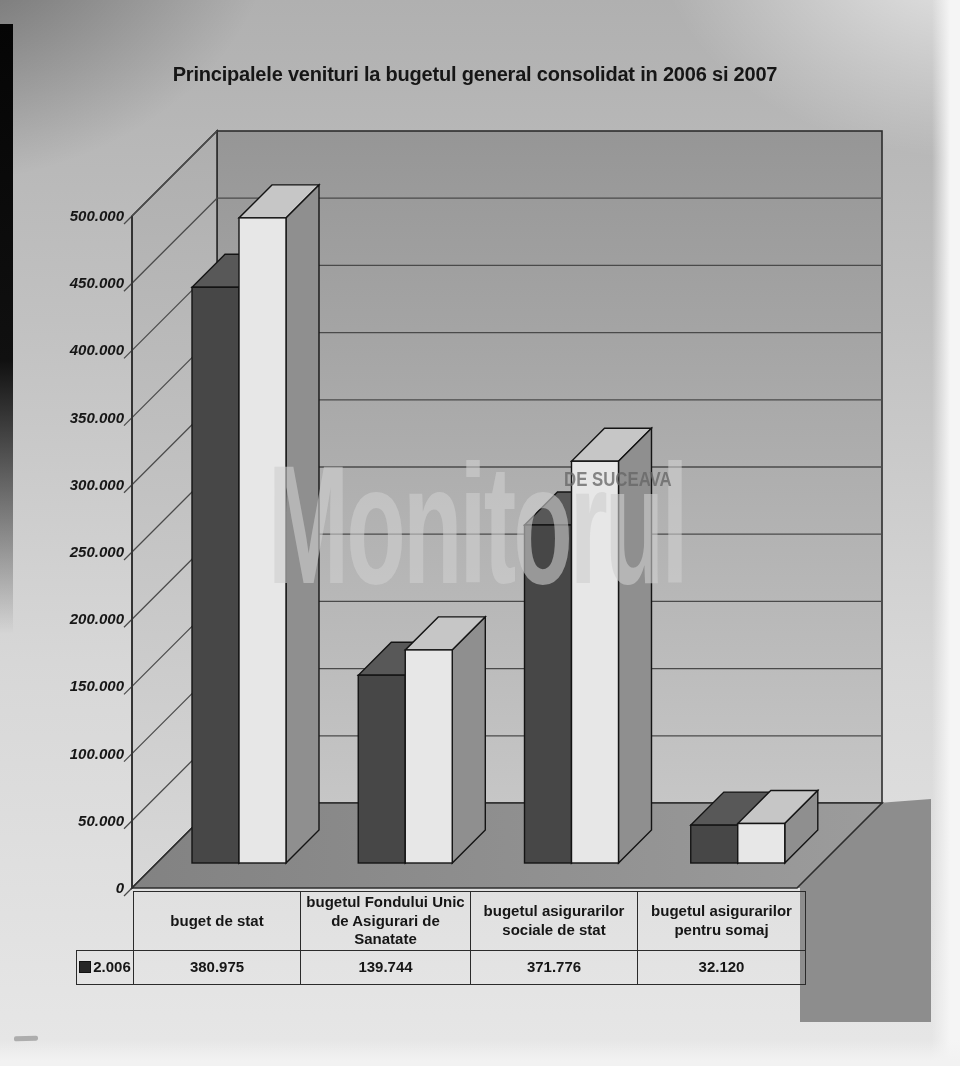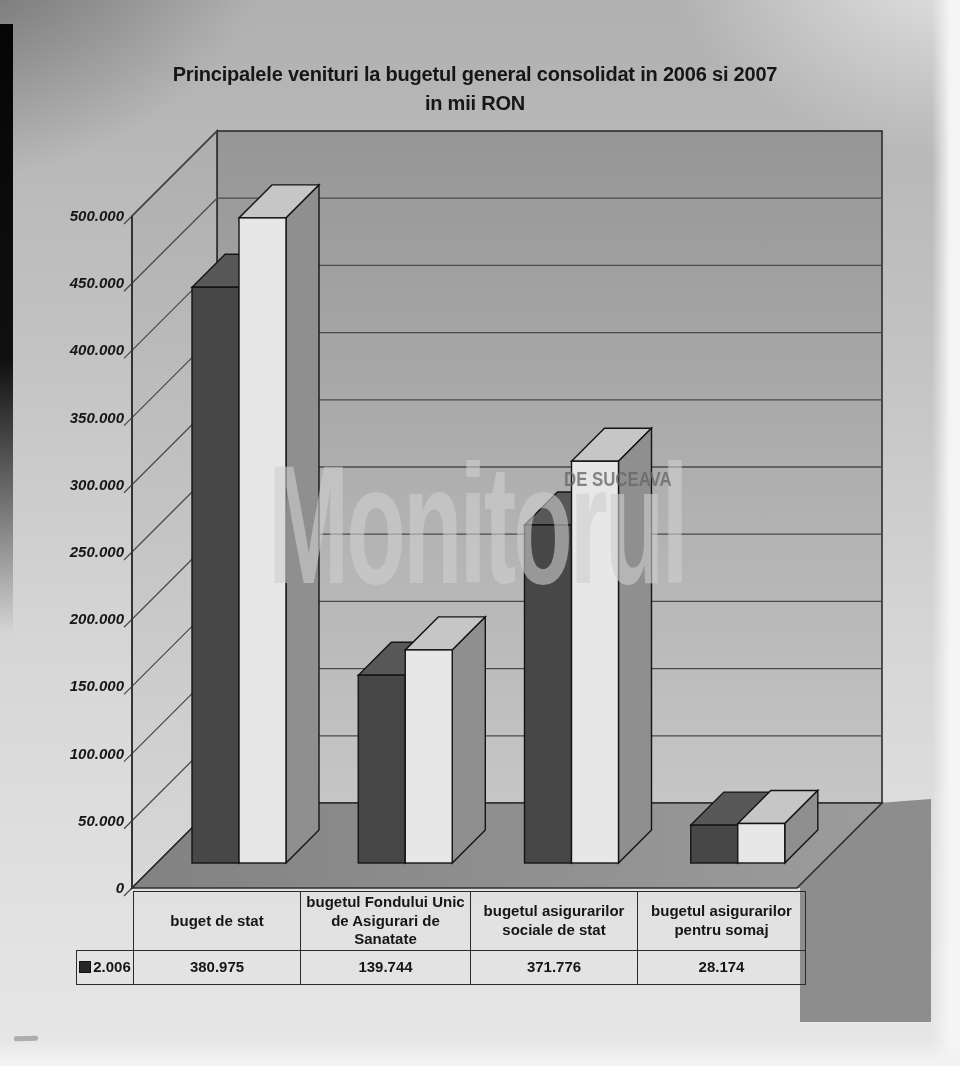--- a/index.html
+++ b/index.html
@@ -45,21 +45,20 @@
 <body>
 
 <div class="page"></div>
 <div class="edge-left"></div>
 <div class="edge-right"></div>
 <div class="edge-bottom"></div>
 <div class="smudge"></div>
 
 <div class="title-wrap">
   <div class="l1">Principalele venituri la bugetul general consolidat in 2006 si 2007</div>
-  <div class="l2">in mii RON</div>
 </div>
 
 <svg id="chart-svg" width="960" height="1066" viewBox="0 0 960 1066">
     <defs>
       <linearGradient id="gBack" x1="0" y1="0" x2="0" y2="1">
         <stop offset="0" stop-color="#969696"></stop>
         <stop offset="1" stop-color="#c6c6c6"></stop>
       </linearGradient>
       <linearGradient id="gLeft" x1="0" y1="0" x2="0" y2="1">
         <stop offset="0" stop-color="#aeaeae"></stop>
@@ -165,16 +164,16 @@
         <th>buget de stat</th>
         <th>bugetul Fondului Unic de Asigurari de Sanatate</th>
         <th>bugetul asigurarilor sociale de stat</th>
         <th>bugetul asigurarilor pentru somaj</th>
       </tr>
       <tr class="datarow">
         <th class="legendcell"><span class="sw sw0"></span>2.006</th>
         <td>380.975</td>
         <td>139.744</td>
         <td>371.776</td>
-        <td>28.174</td>
+        <td>32.120</td>
       </tr>
     </tbody>
   </table>
 
 </body></html>

